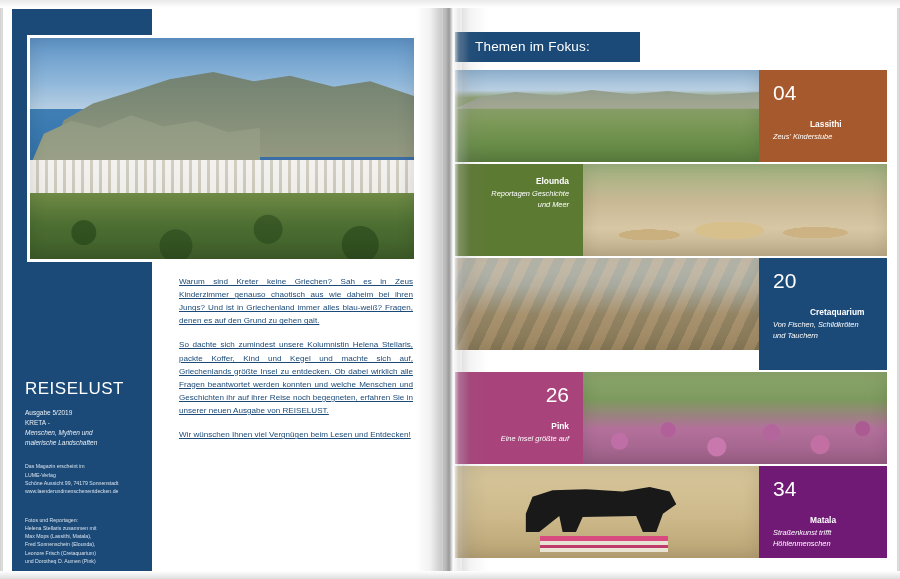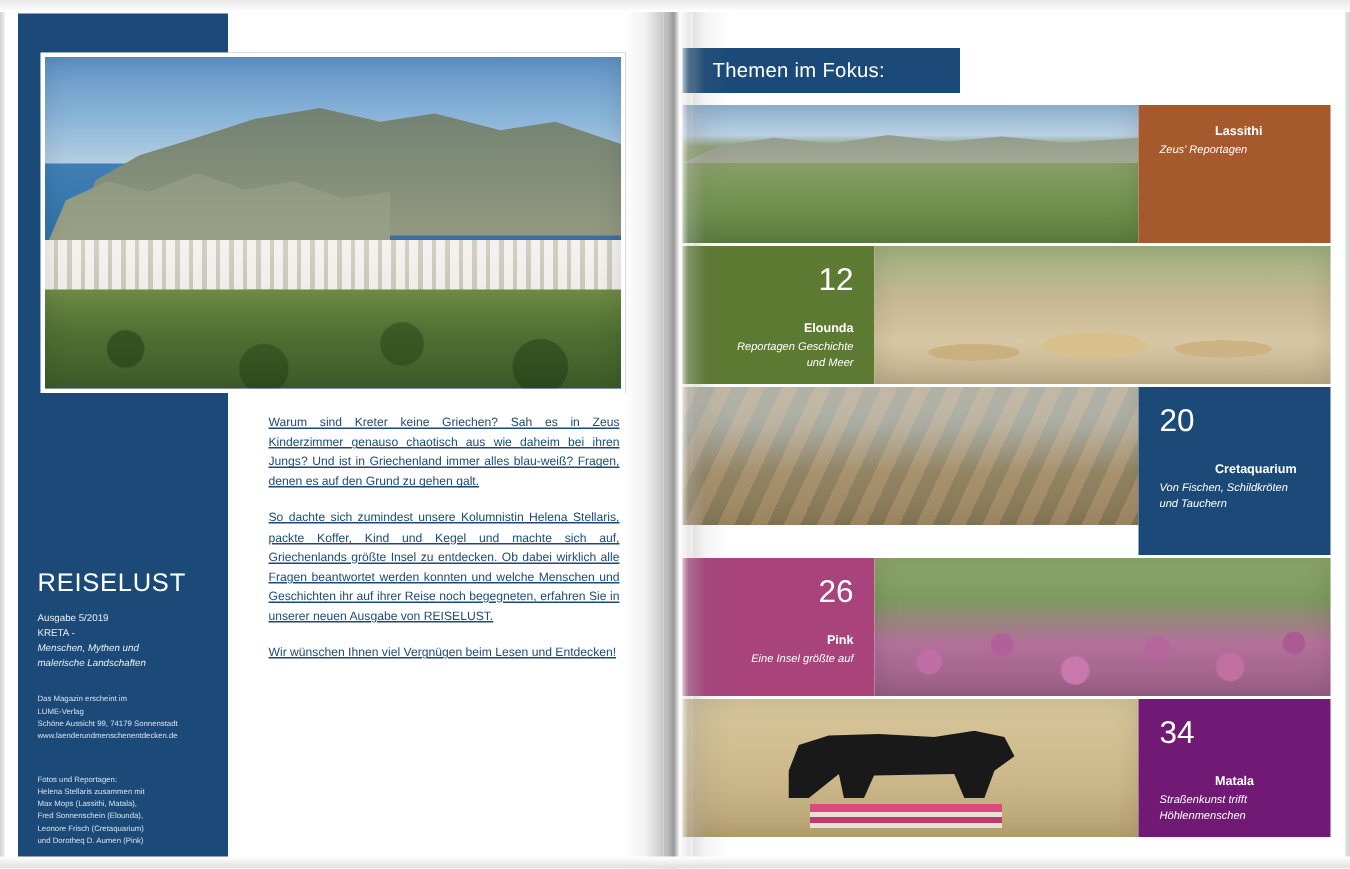--- a/index.html
+++ b/index.html
@@ -359,28 +359,28 @@
     <div class="label">Themen im Fokus:</div>
   </div>
 
   <div class="toc">
 
     <div class="toc-row">
       <div class="toc-img img-lassithi" style="width: 304px; height: 92px;">
         <div class="photo-shadow"></div>
       </div>
       <div class="toc-box" style="width: 128px; height: 92px; background: #a5592c;">
+        <div class="num">04</div>
         <div class="name">Lassithi</div>
-        <div class="sub" style="white-space: pre-line;">Zeus' Reportagen</div>
+        <div class="sub" style="white-space: pre-line;">Zeus' Kinderstube</div>
       </div>
     </div>
 
     <div class="toc-row">
       <div class="toc-box right-align" style="width: 128px; height: 92px; background: #5d7a33;">
-        <div class="num">12</div>
         <div class="name">Elounda</div>
         <div class="sub" style="white-space: pre-line;">Reportagen Geschichte
 und Meer</div>
       </div>
       <div class="toc-img img-elounda" style="width: 304px; height: 92px;">
         <div class="photo-shadow"></div>
       </div>
     </div>
 
     <div class="toc-row">

